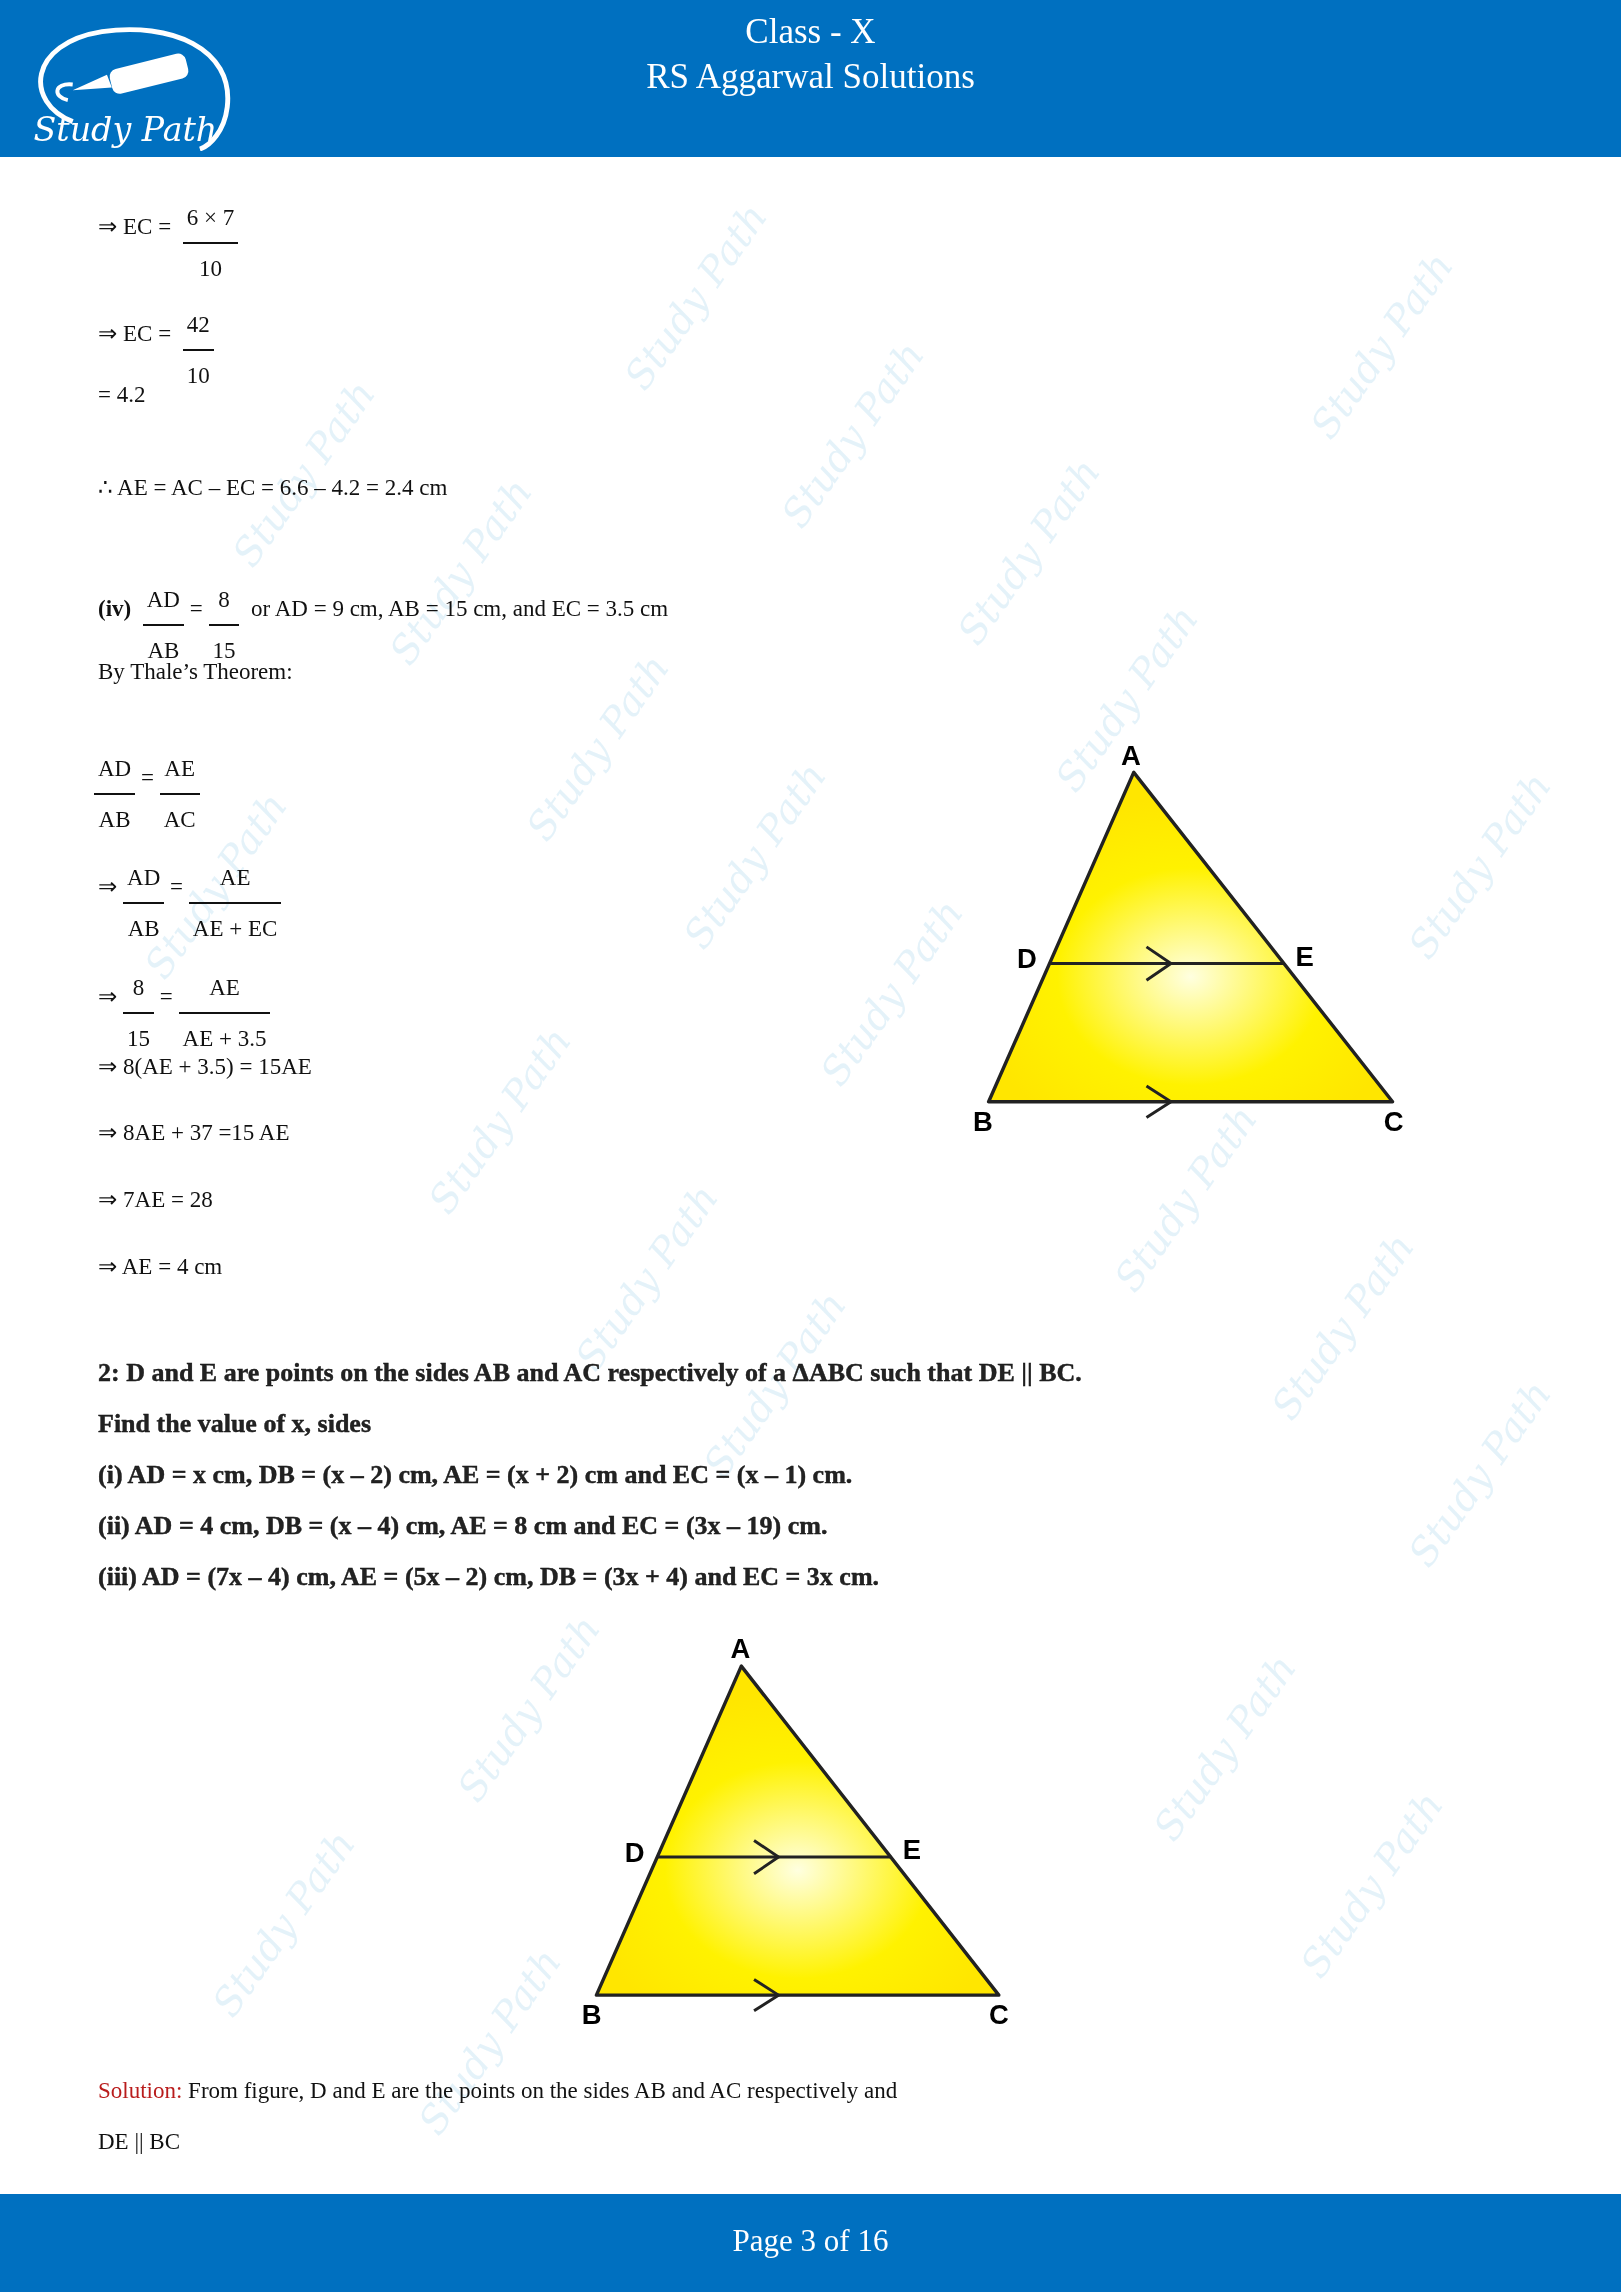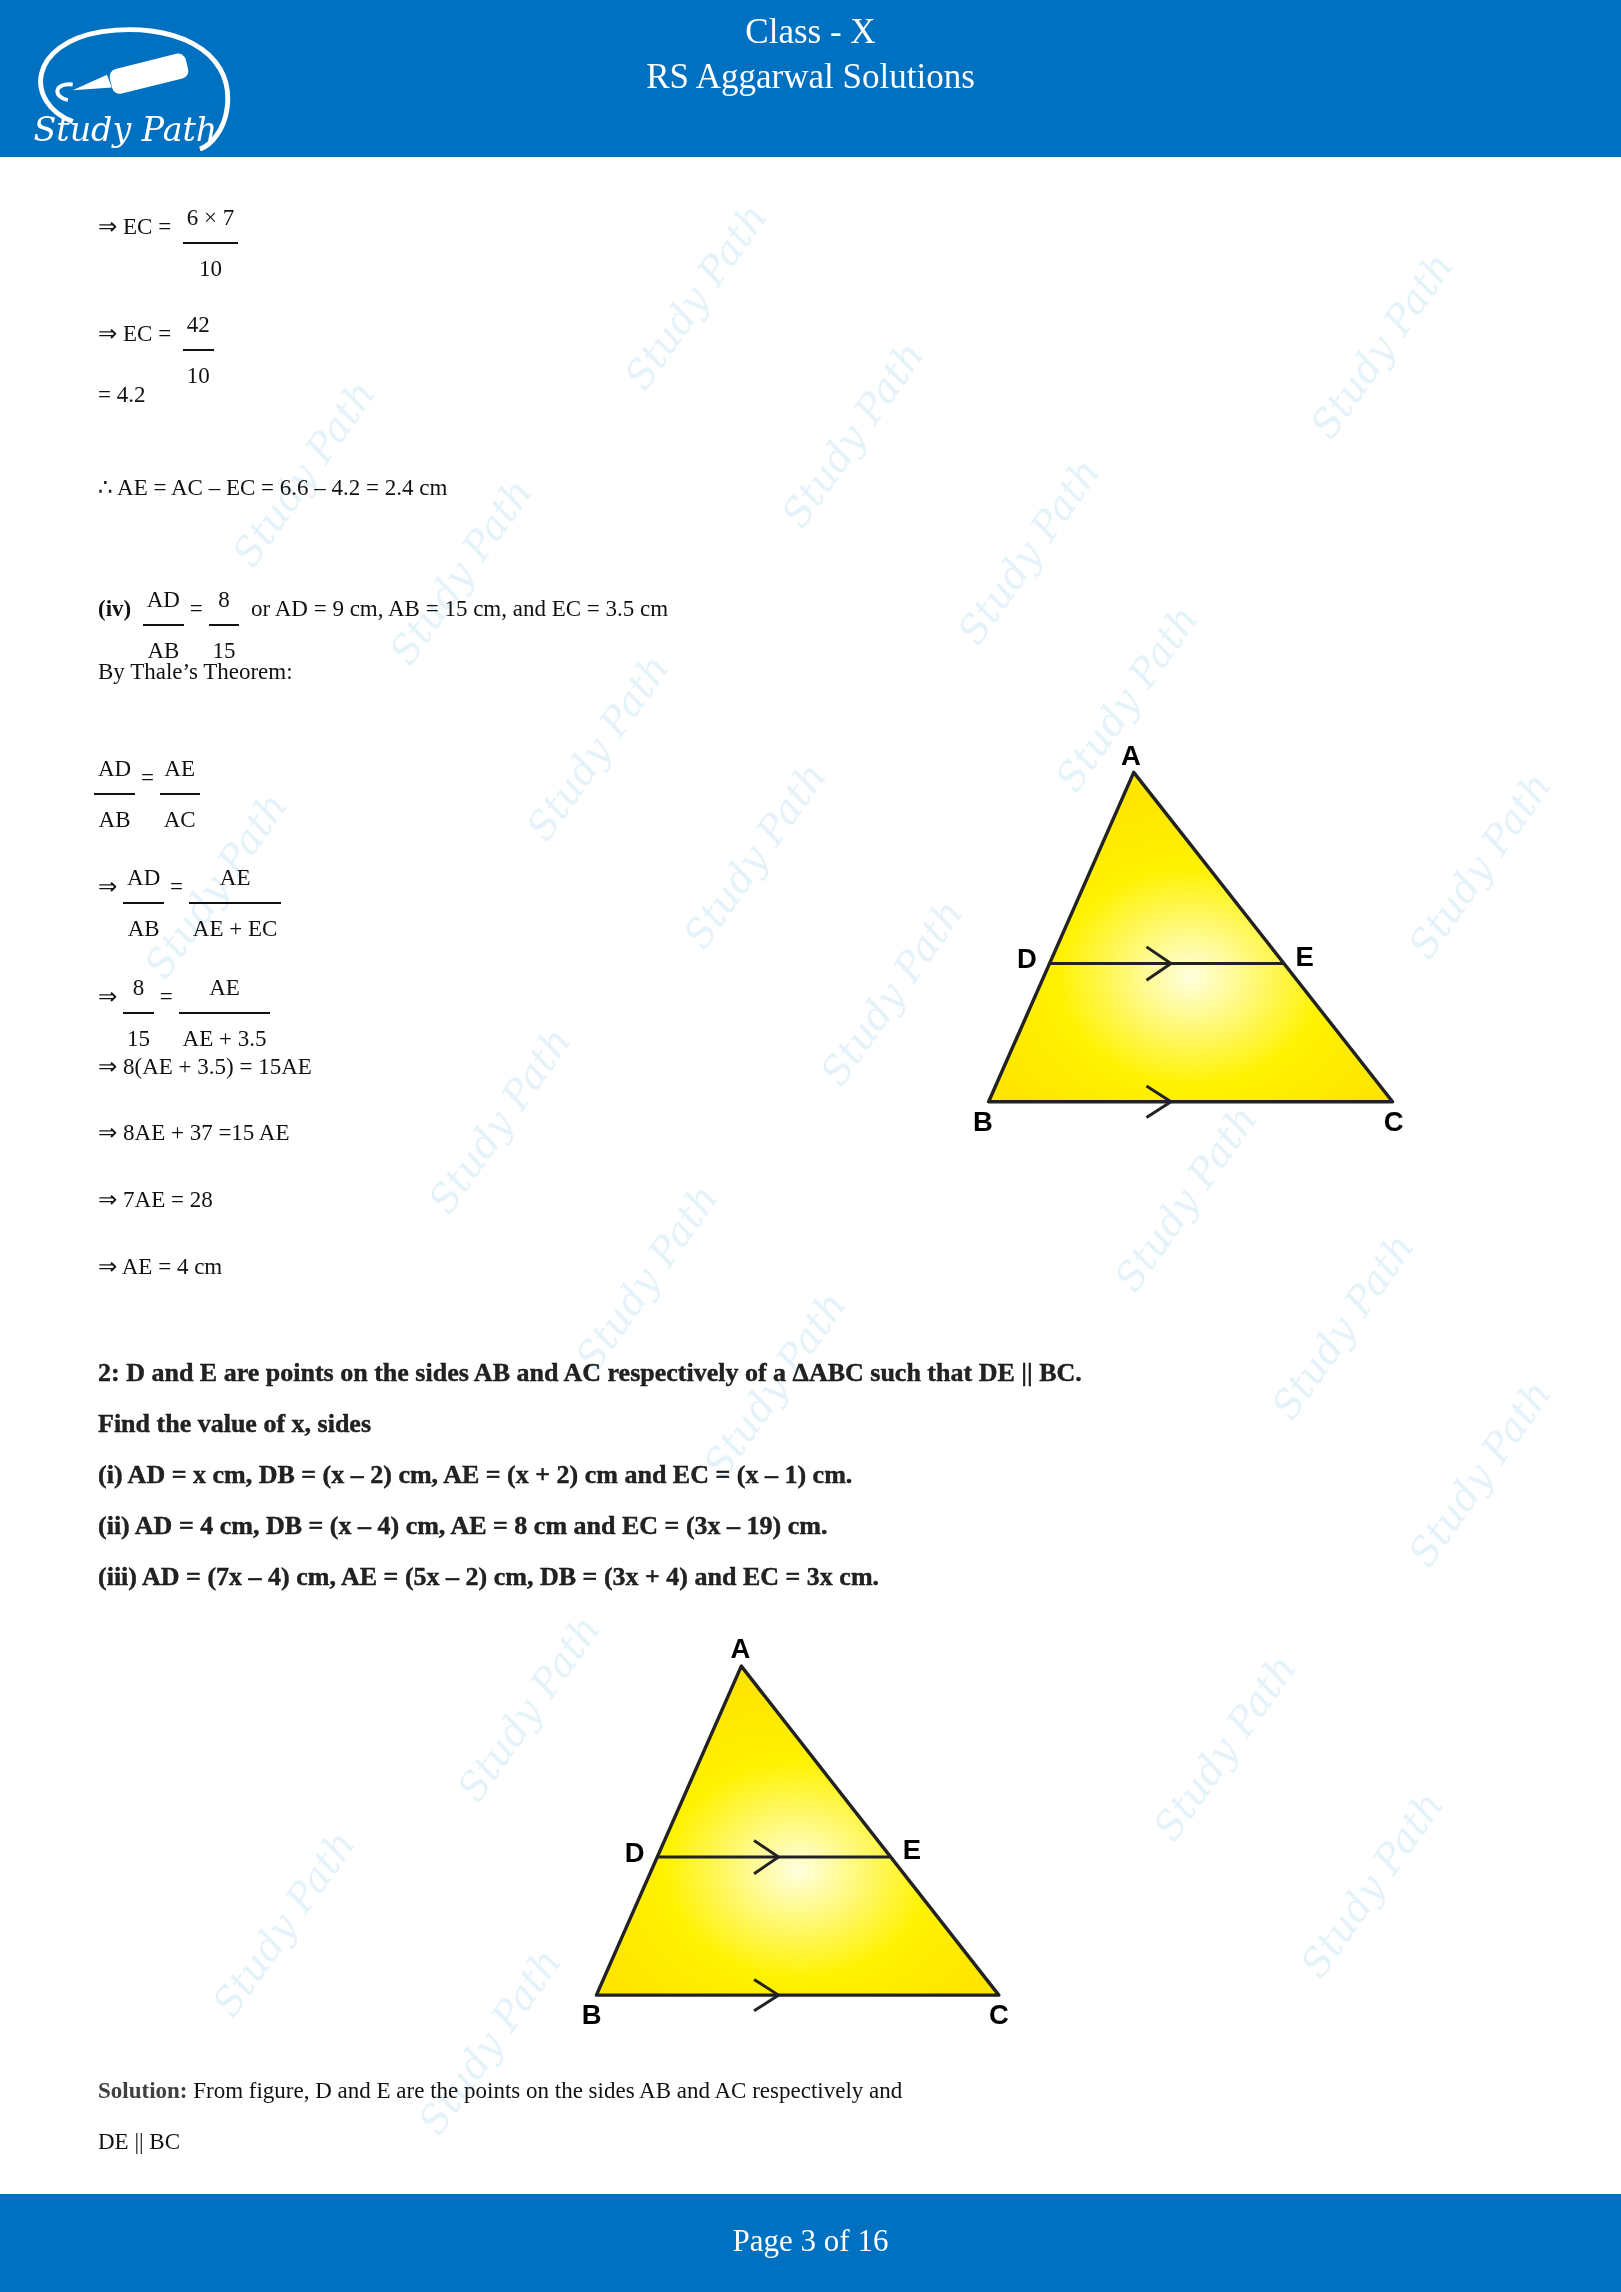--- a/index.html
+++ b/index.html
@@ -34,21 +34,21 @@
     display: inline-block; vertical-align: middle; text-align: center;
     margin: 0 5.9px;
   }
   .frac .num, .frac .den { display: block; padding: 0 3.9px; line-height: 49px; }
   .frac .num { border-bottom: 2.5px solid #111; margin-top: 28px; }
   .q {
     position: absolute; left: 98px; font-size: 26px; font-weight: bold;
     font-family: "Liberation Serif", serif; color: #222; white-space: nowrap;
     -webkit-text-stroke: 0.4px #111;
   }
-  .sol-label { color: #404040; font-weight: bold; }
+  .sol-label { color: #b91c1c; font-weight: normal; }
   .watermark {
     position: absolute; color: #cfe8f5; font-style: italic;
     font-family: "DejaVu Serif", serif; font-size: 39px; opacity: 0.55;
     transform: rotate(-55deg); pointer-events: none;
   }
   svg.fig { position: absolute; }
 </style>
 </head>
 <body>
 

